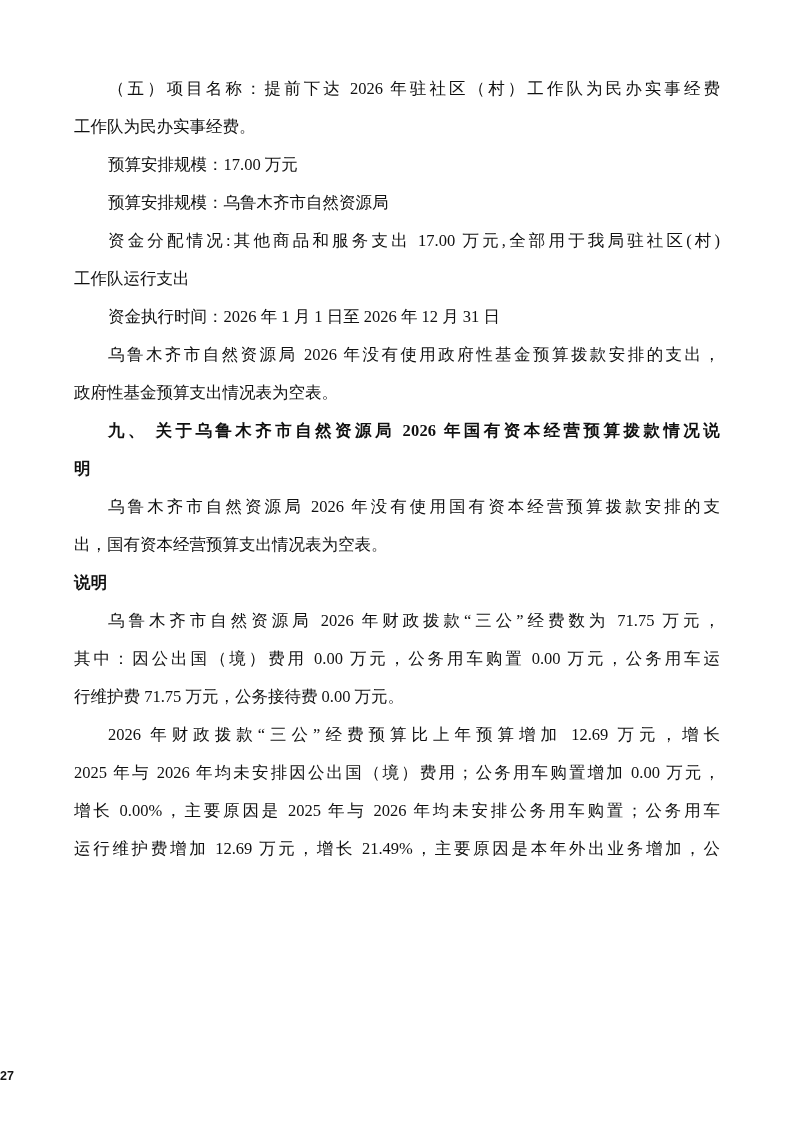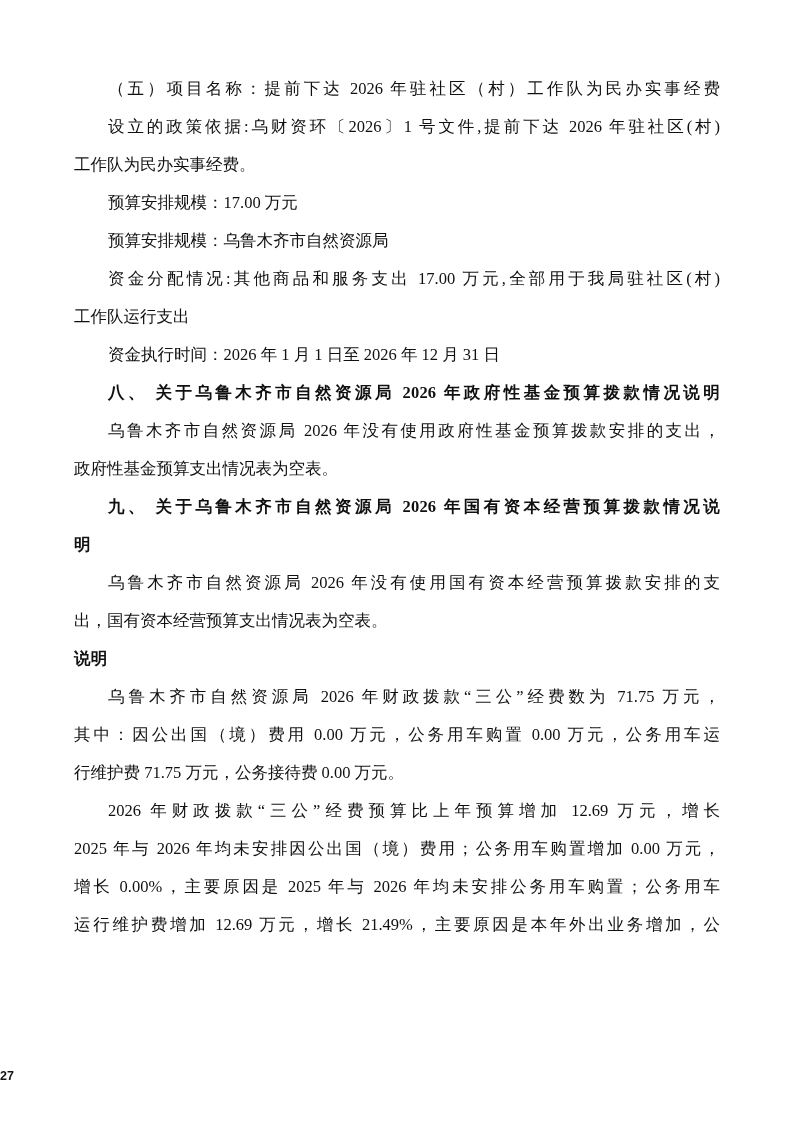--- a/index.html
+++ b/index.html
@@ -56,29 +56,27 @@
     font-weight: 600;
     color: #151515;
   }
 </style>
 </head>
 <body>
 
 <div class="page">
   <div class="doc-body">
     <p class="ln indent fill">（五）项目名称：提前下达 2026 年驻社区（村）工作队为民办实事经费</p>
-    <p class="ln indent fill">设立的政策依据:乌财资环〔2026〕1 号文件,提前下达 2026 年驻社区(村)</p>
     <p class="ln">工作队为民办实事经费。</p>
     <p class="ln indent">预算安排规模：17.00 万元</p>
     <p class="ln indent">预算安排规模：乌鲁木齐市自然资源局</p>
     <p class="ln indent fill">资金分配情况:其他商品和服务支出 17.00 万元,全部用于我局驻社区(村)</p>
     <p class="ln">工作队运行支出</p>
     <p class="ln indent">资金执行时间：2026 年 1 月 1 日至 2026 年 12 月 31 日</p>
 
-    <p class="ln indent fill bold">八、 关于乌鲁木齐市自然资源局 2026 年政府性基金预算拨款情况说明</p>
     <p class="ln indent fill">乌鲁木齐市自然资源局 2026 年没有使用政府性基金预算拨款安排的支出，</p>
     <p class="ln">政府性基金预算支出情况表为空表。</p>
 
     <p class="ln indent fill bold">九、 关于乌鲁木齐市自然资源局 2026 年国有资本经营预算拨款情况说</p>
     <p class="ln bold">明</p>
     <p class="ln indent fill">乌鲁木齐市自然资源局 2026 年没有使用国有资本经营预算拨款安排的支</p>
     <p class="ln">出，国有资本经营预算支出情况表为空表。</p>
 
     <p class="ln bold">说明</p>
     <p class="ln indent fill">乌鲁木齐市自然资源局 2026 年财政拨款“三公”经费数为 71.75 万元，</p>

